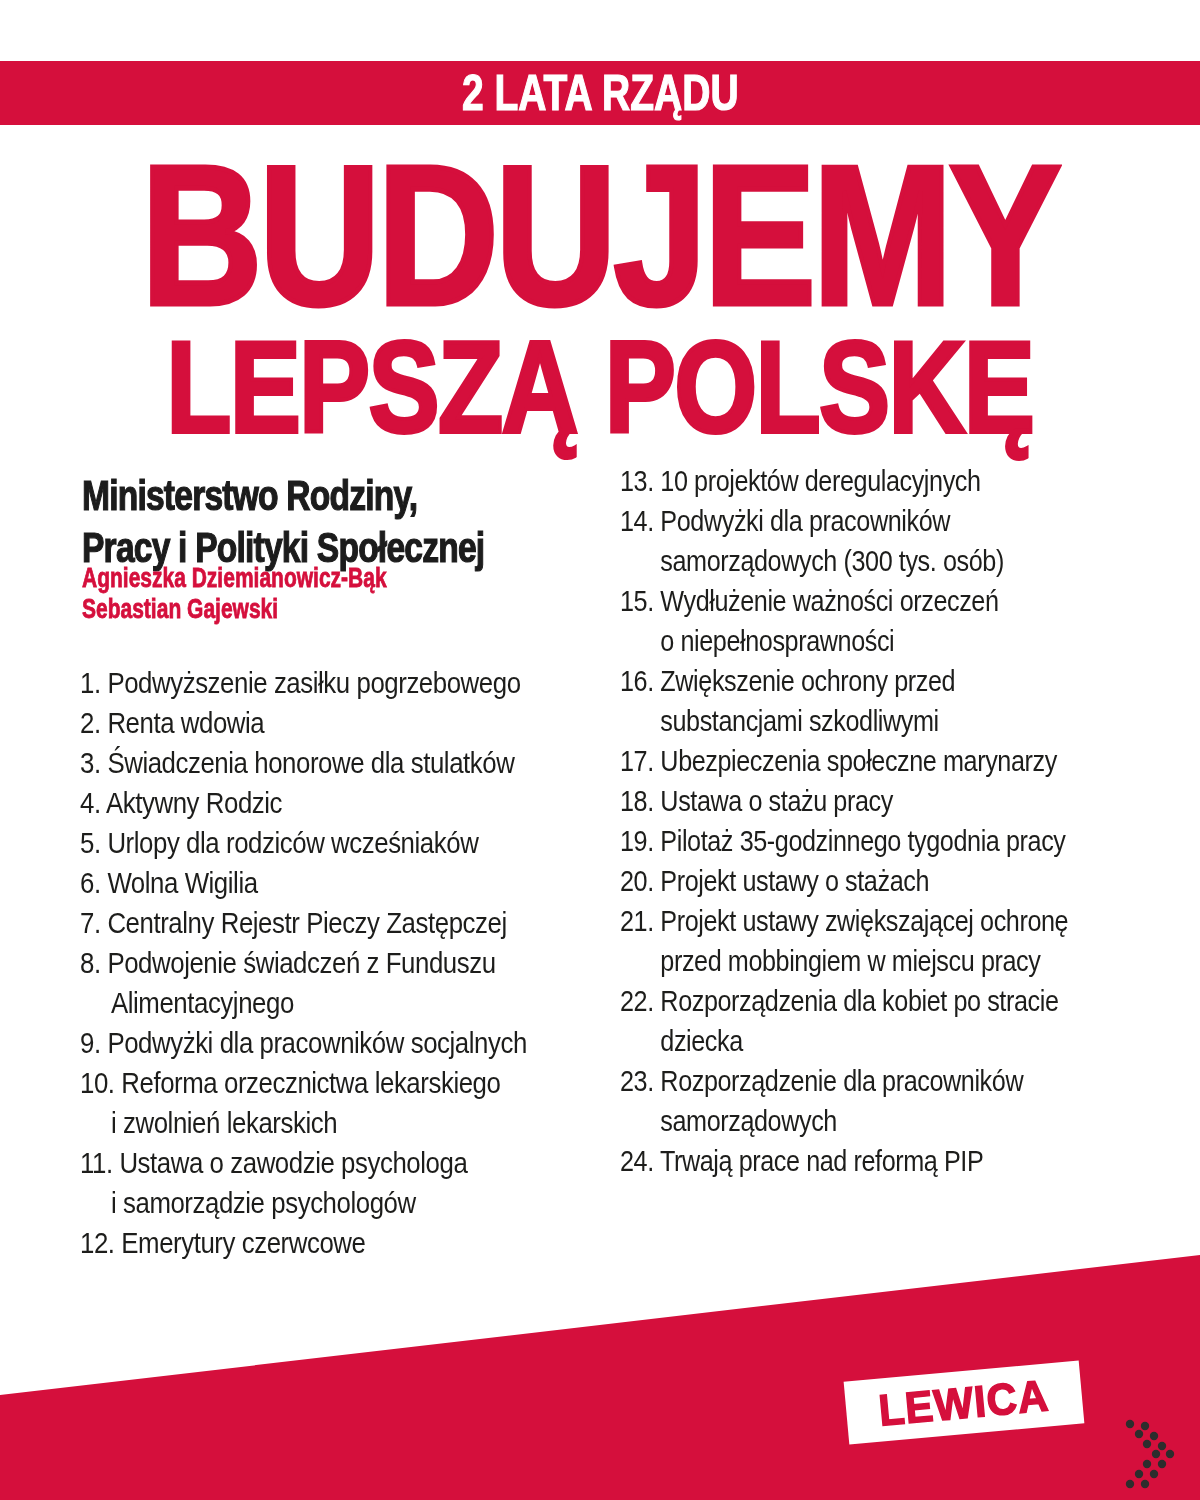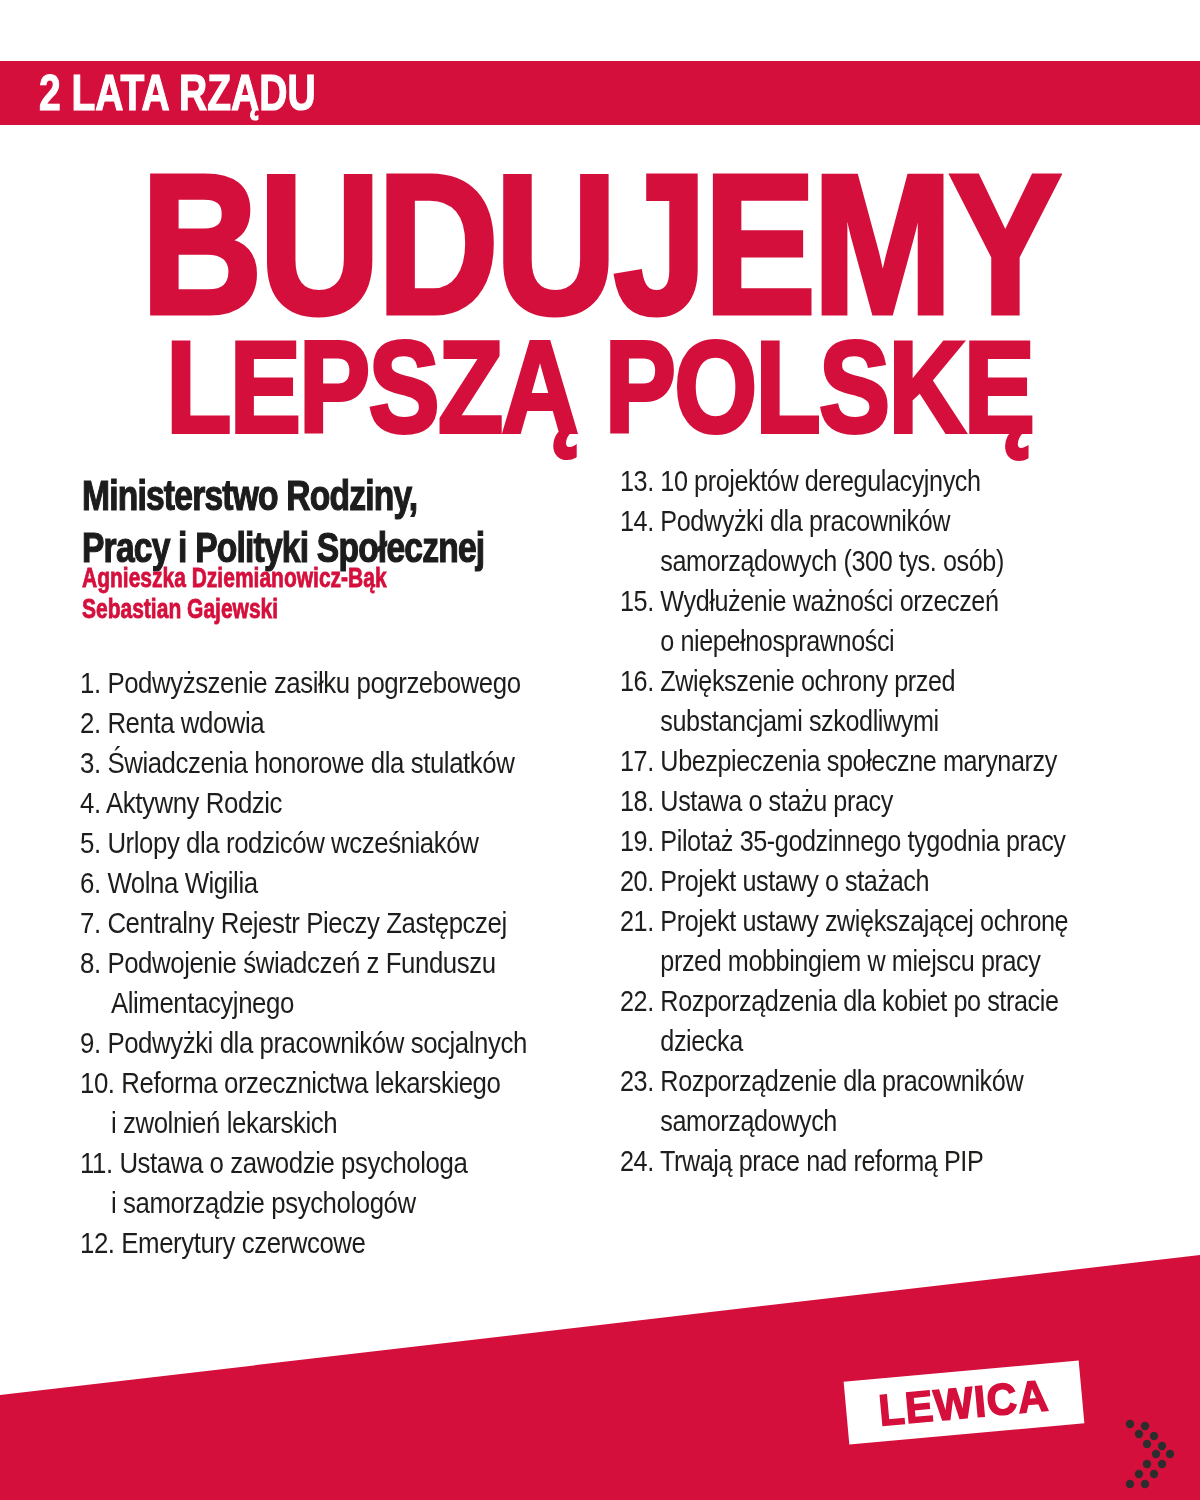--- a/index.html
+++ b/index.html
@@ -11,36 +11,36 @@
     background: var(--white, #fff);
     font-family: "Liberation Sans", sans-serif;
   }
 
   
   .top-band {
     position: absolute;
     left: 0; top: 61px;
     width: 1200px; height: 64px;
     background: var(--red, #d50f3c);
-    display: flex; align-items: center; 
+    display: flex; align-items: center; justify-content: center;
   }
   .top-band-text {
     color: #fff;
     font-weight: bold;
     font-size: 50px;
     letter-spacing: 0px;
     transform: scaleX(0.78);
     -webkit-text-stroke: 1.2px #fff;
     white-space: nowrap;
   }
 
   
   .title-line { position: absolute; left: 0; width: 1200px; text-align: center; color: var(--red, #d50f3c); font-weight: bold; white-space: nowrap; }
   .title-line > span { display: inline-block; -webkit-text-stroke: 5px var(--red, #d50f3c); }
-  .title-1 { top: 145px; font-size: 198px; line-height: 200px; }
+  .title-1 { top: 136px; font-size: 198px; line-height: 200px; }
   .title-1 > span { transform: scaleX(0.85); letter-spacing: -4px; }
   .title-2 { top: 322px; font-size: 130px; line-height: 130px; }
   .title-2 > span { transform: scaleX(0.82); letter-spacing: -2px; -webkit-text-stroke-width: 4px; }
 
   
   .ministry-heading {
     position: absolute; left: 82px; top: 470px;
     color: var(--ink-strong, #1c1c1c);
     font-weight: bold;
     font-size: 42px; line-height: 52px;

